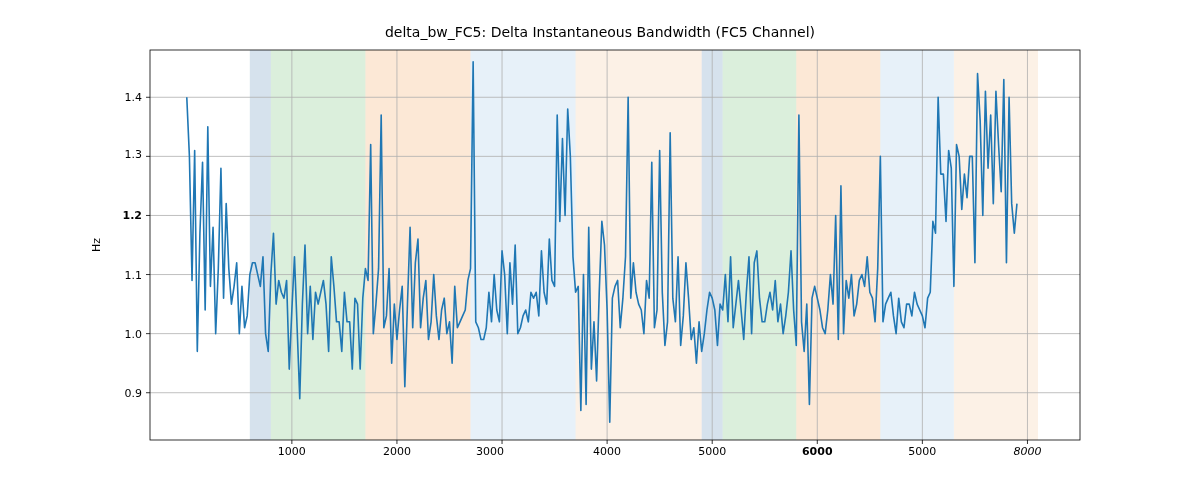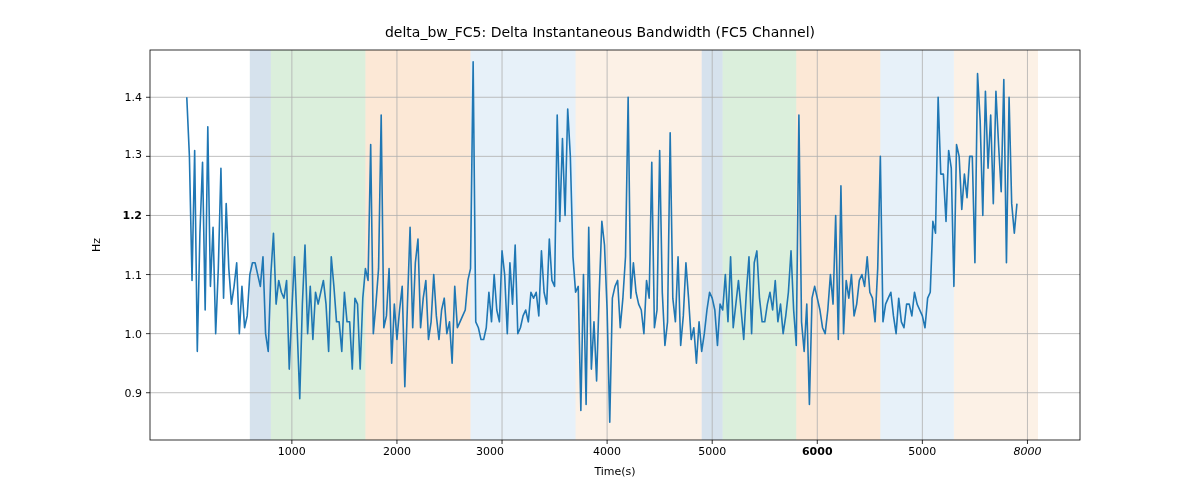--- a/index.html
+++ b/index.html
@@ -140,15 +140,14 @@
     <div id="ytick-labels">
         <div class="ytick-label" style="top: 342.727px;">0.9</div>
         <div class="ytick-label" style="top: 283.636px;">1.0</div>
         <div class="ytick-label" style="top: 224.545px;">1.1</div>
         <div class="ytick-label" style="top: 165.455px; font-weight: bold;">1.2</div>
         <div class="ytick-label" style="top: 104px;">1.3</div>
         <div class="ytick-label" style="top: 47.2727px;">1.4</div>
       </div>
   </div>
 
-  <div class="xlabel">Time(s)</div>
   <div class="ylabel">Hz</div>
 </div>
 
 </body></html>

